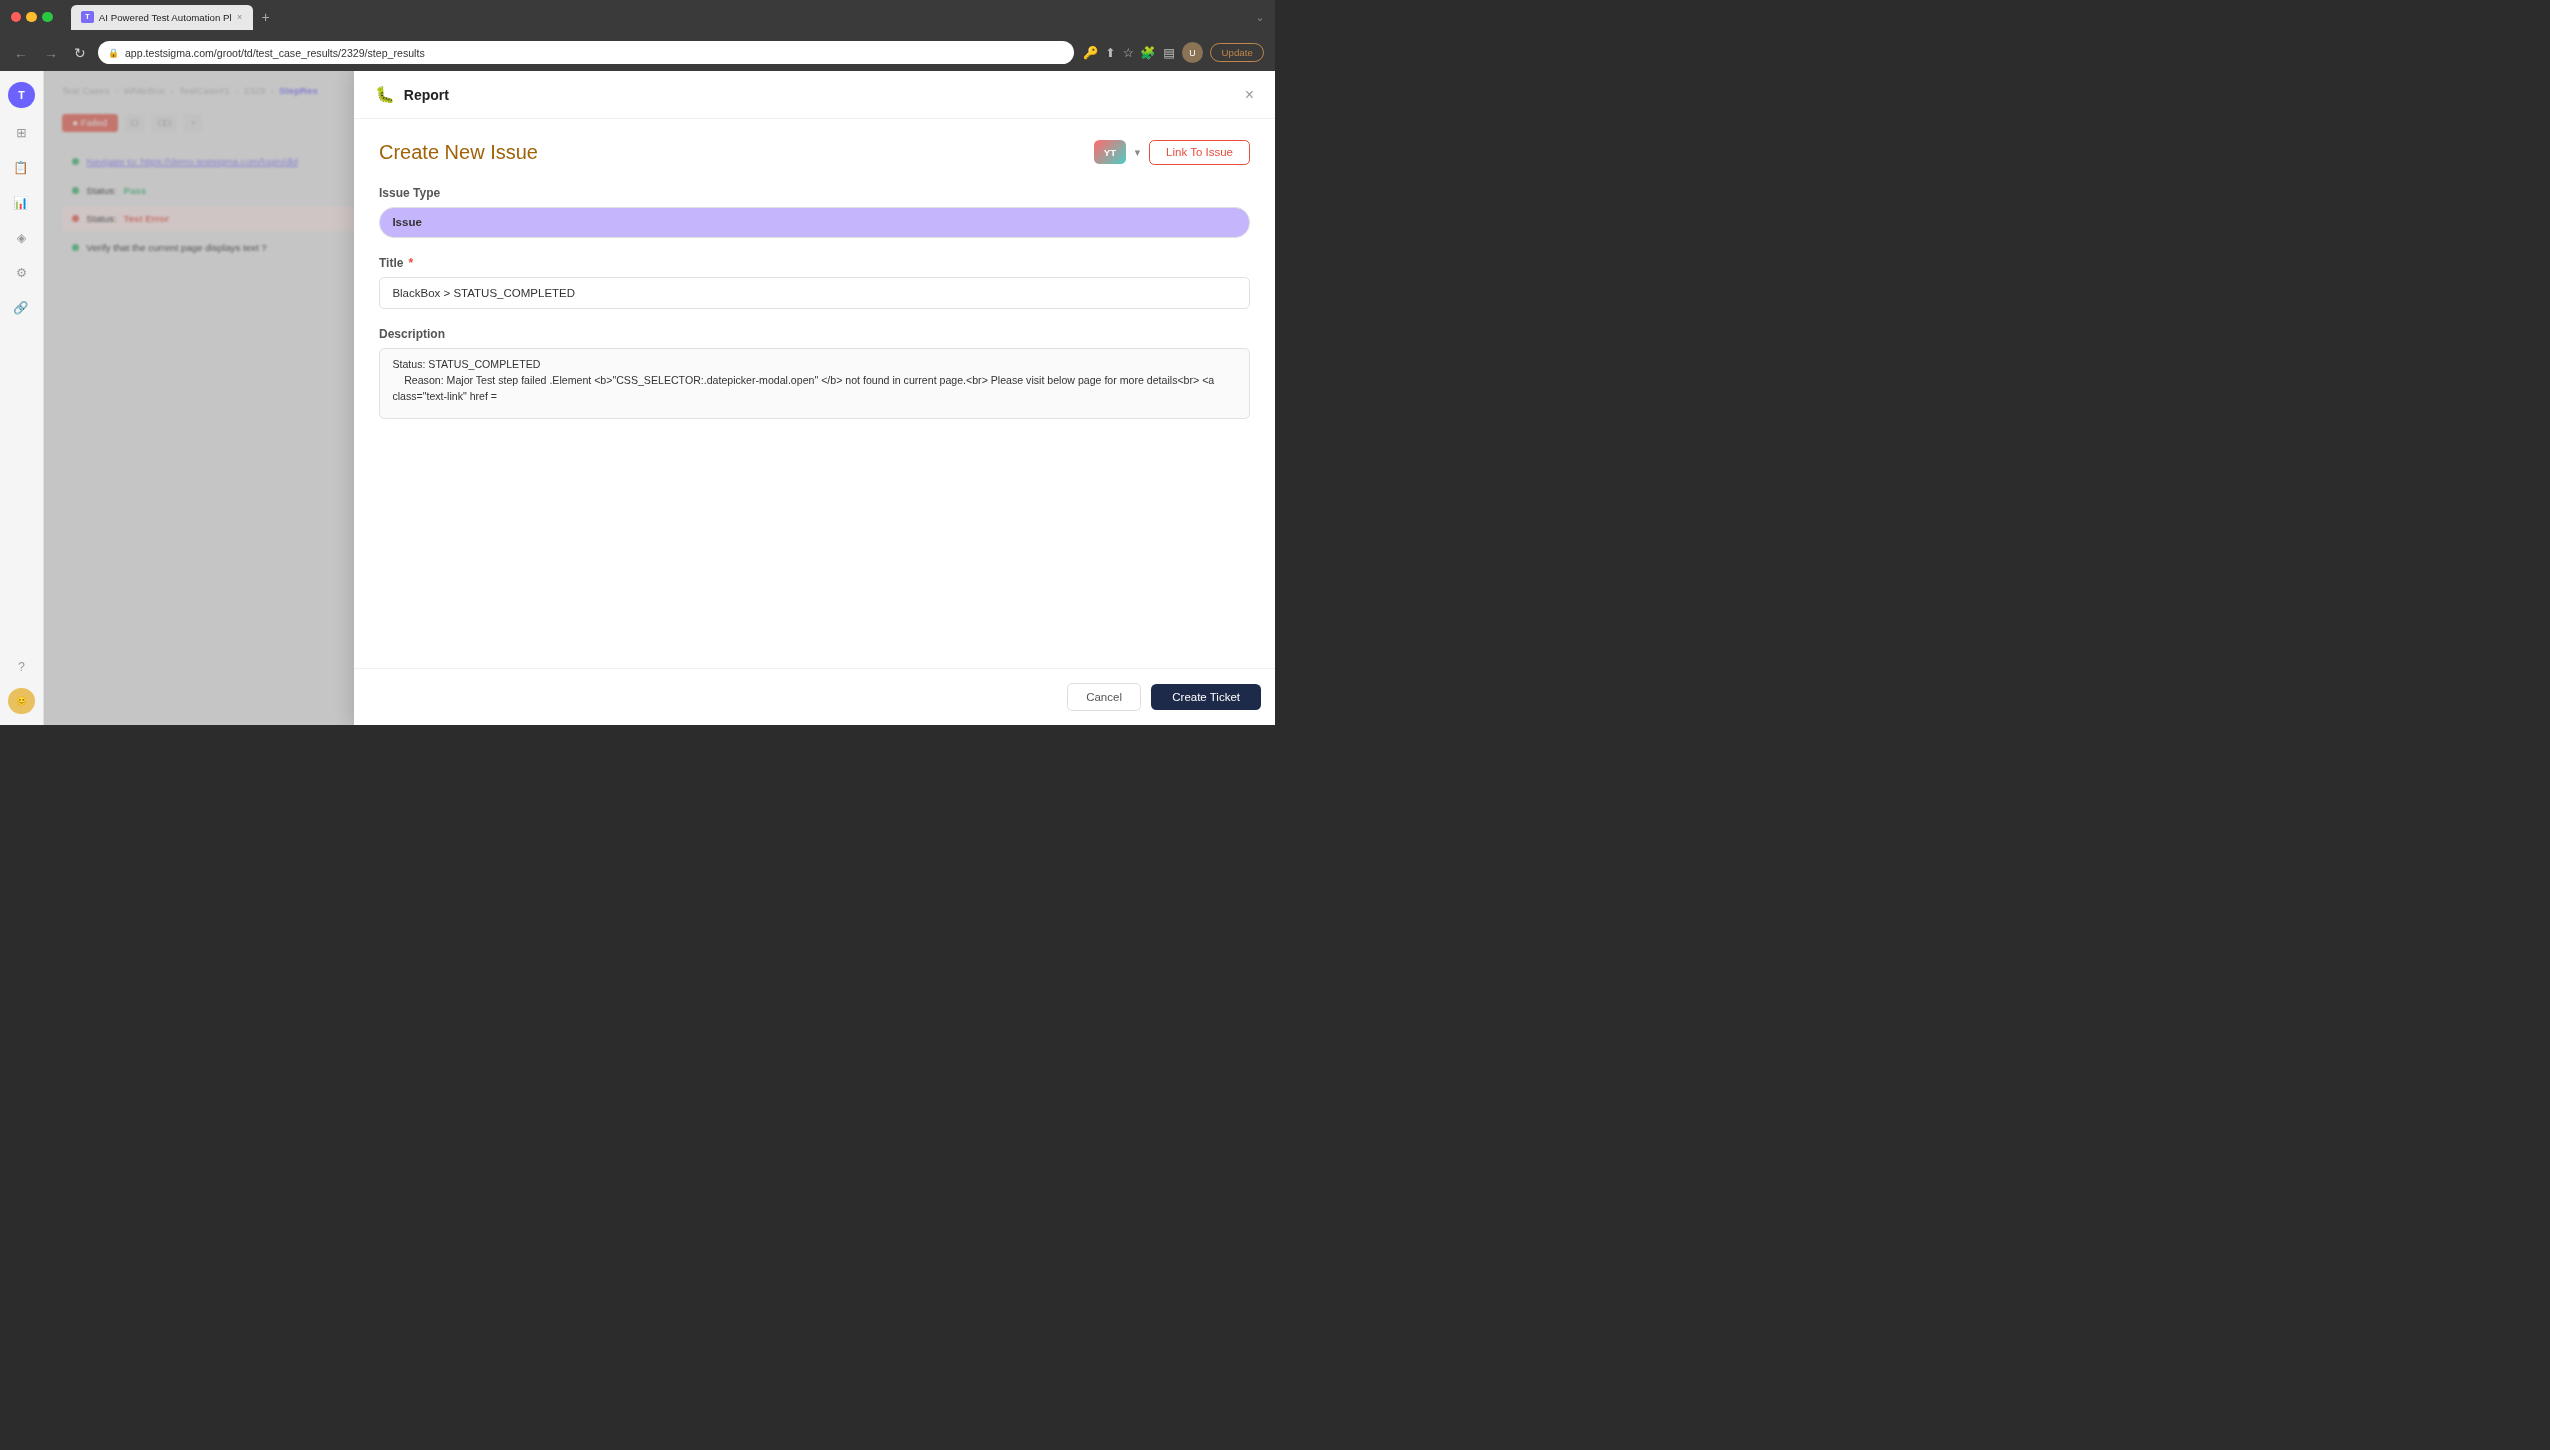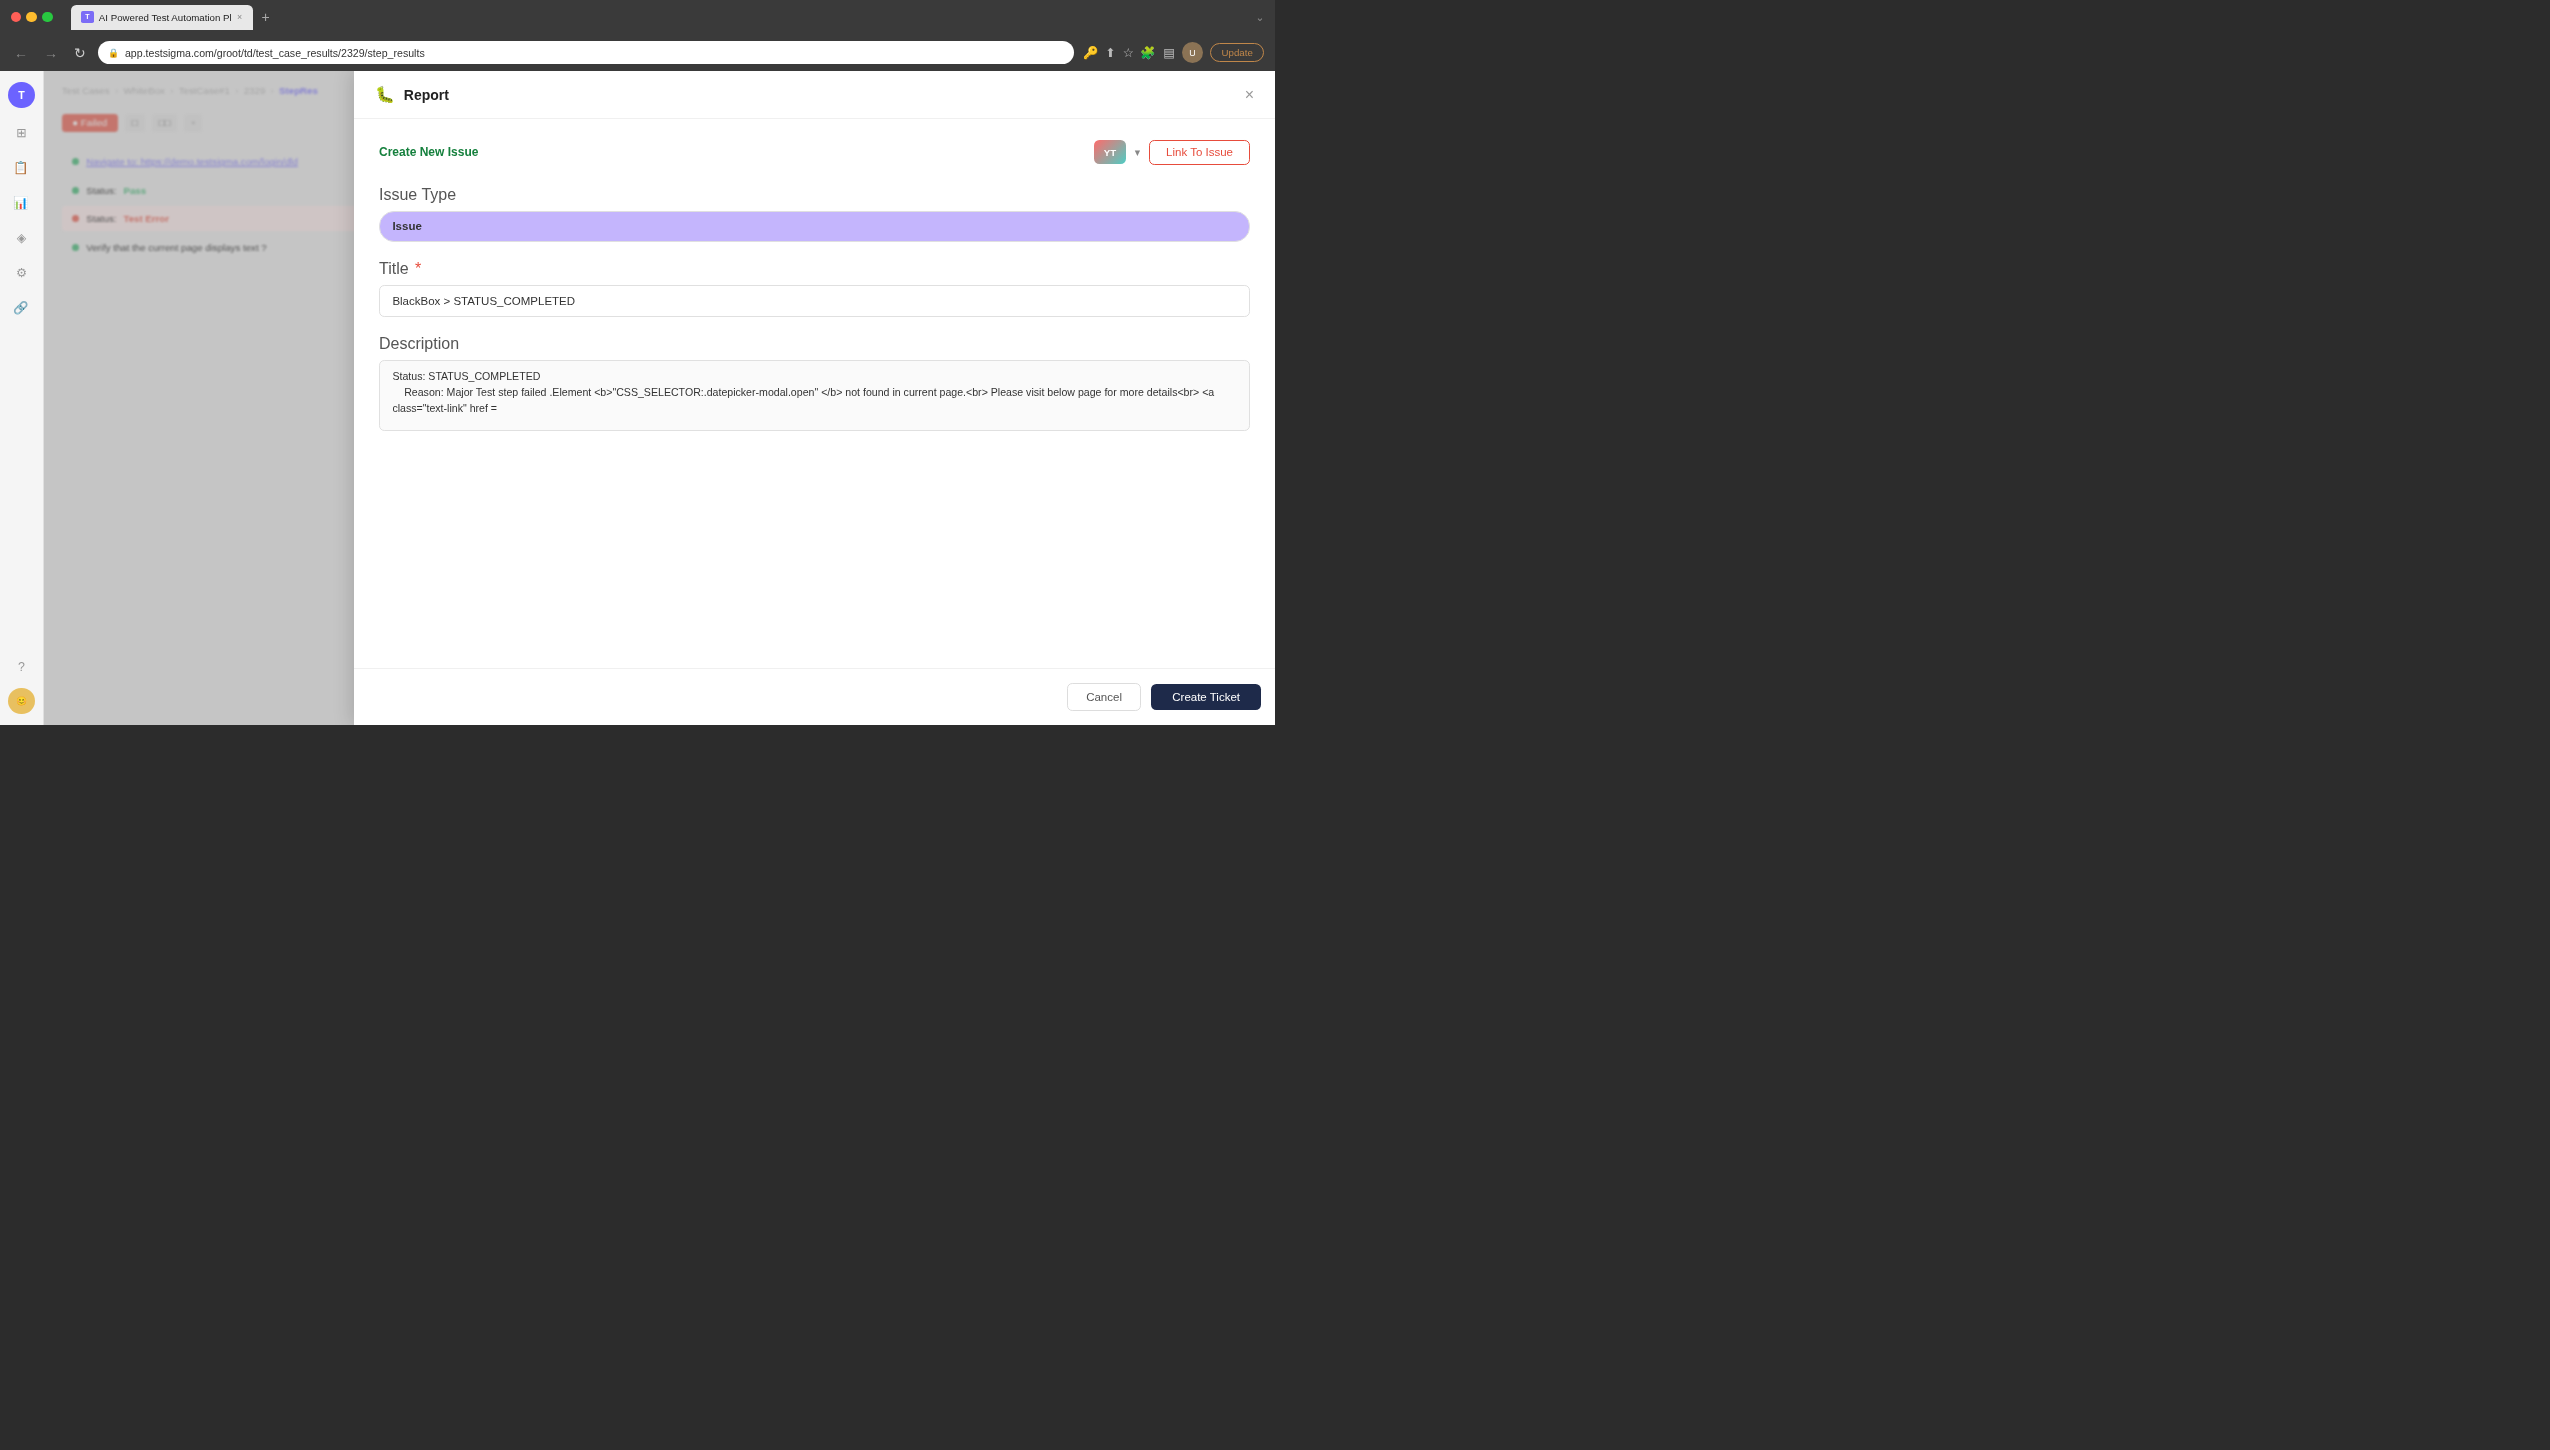--- a/index.html
+++ b/index.html
@@ -69,28 +69,28 @@
     .modal-panel { position: absolute; right: 0; top: 0; bottom: 0; width: calc(100% - 310px); background: white; box-shadow: -3.5px 0 17.7px rgba(0,0,0,0.15); display: flex; flex-direction: column; }
 
     .modal-header { display: flex; align-items: center; padding: 14px 21px; border-bottom: 0.9px solid #f0f0f0; }
     .modal-icon { color: #6c63ff; font-size: 16px; margin-right: 8.9px; }
     .modal-title { font-size: 14px; font-weight: 600; color: #222; }
     .modal-close { margin-left: auto; color: #999; font-size: 16px; cursor: pointer; background: none; border: none; }
 
     .modal-body { flex: 1; padding: 21px 25px; overflow-y: auto; }
 
     .modal-top-row { display: flex; align-items: center; justify-content: space-between; margin-bottom: 21px; }
-    .create-new-issue-label { font-size: 12px; font-weight: 700; color: #15803d; }
+    .create-new-issue-label { font-size: 20px; font-weight: 400; color: #a16207; }
     .modal-top-right { display: flex; align-items: center; gap: 8.9px; }
     .yt-logo { width: 32px; height: 24px; background: linear-gradient(135deg, #ff6b6b, #4ecdc4); border-radius: 5.3px; display: flex; align-items: center; justify-content: center; color: white; font-size: 9.7px; font-weight: bold; }
     .dropdown-arrow { color: #888; font-size: 10.6px; cursor: pointer; }
     .link-to-issue-btn { border: 1.8px solid #e74c3c; color: #e74c3c; background: white; padding: 5.3px 16px; border-radius: 5.3px; font-size: 11.5px; font-weight: 500; cursor: pointer; }
 
     .form-group { margin-bottom: 17.7px; }
-    .form-label { font-size: 16px; color: #555; margin-bottom: 7px; display: block; font-weight: 400; }
+    .form-label { font-size: 12px; color: #555; margin-bottom: 7px; display: block; font-weight: 700; }
     .required-star { color: #e74c3c; margin-left: 1.8px; }
     .form-input { width: 100%; padding: 8.9px 12.4px; border: 0.9px solid #e0e0e0; border-radius: 15px; font-size: 11.5px; color: #333; background: #c4b5fd; outline: none; font-weight: bold; }
     .form-textarea { width: 100%; padding: 8.9px 12.4px; border: 0.9px solid #e0e0e0; border-radius: 5.3px; font-size: 10.6px; color: #333; background: #fafafa; min-height: 71px; resize: none; outline: none; line-height: 1.5; font-family: inherit; }
     .form-input-title { width: 100%; padding: 8.9px 12.4px; border: 0.9px solid #e0e0e0; border-radius: 5.3px; font-size: 11.5px; color: #333; background: #fff; outline: none; }
 
     .modal-footer { display: flex; align-items: center; justify-content: flex-end; padding: 14px 14px; border-top: 0.9px solid #f0f0f0; gap: 10.6px; }
     .cancel-btn { background: white; border: 0.9px solid #ddd; color: #555; padding: 7px 17.7px; border-radius: 5.3px; font-size: 11.5px; cursor: pointer; }
     .create-ticket-btn { background: #1e2a4a; color: white; border: none; padding: 7px 21px; border-radius: 5.3px; font-size: 11.5px; font-weight: 500; cursor: pointer; }
   </style>
 </head>

